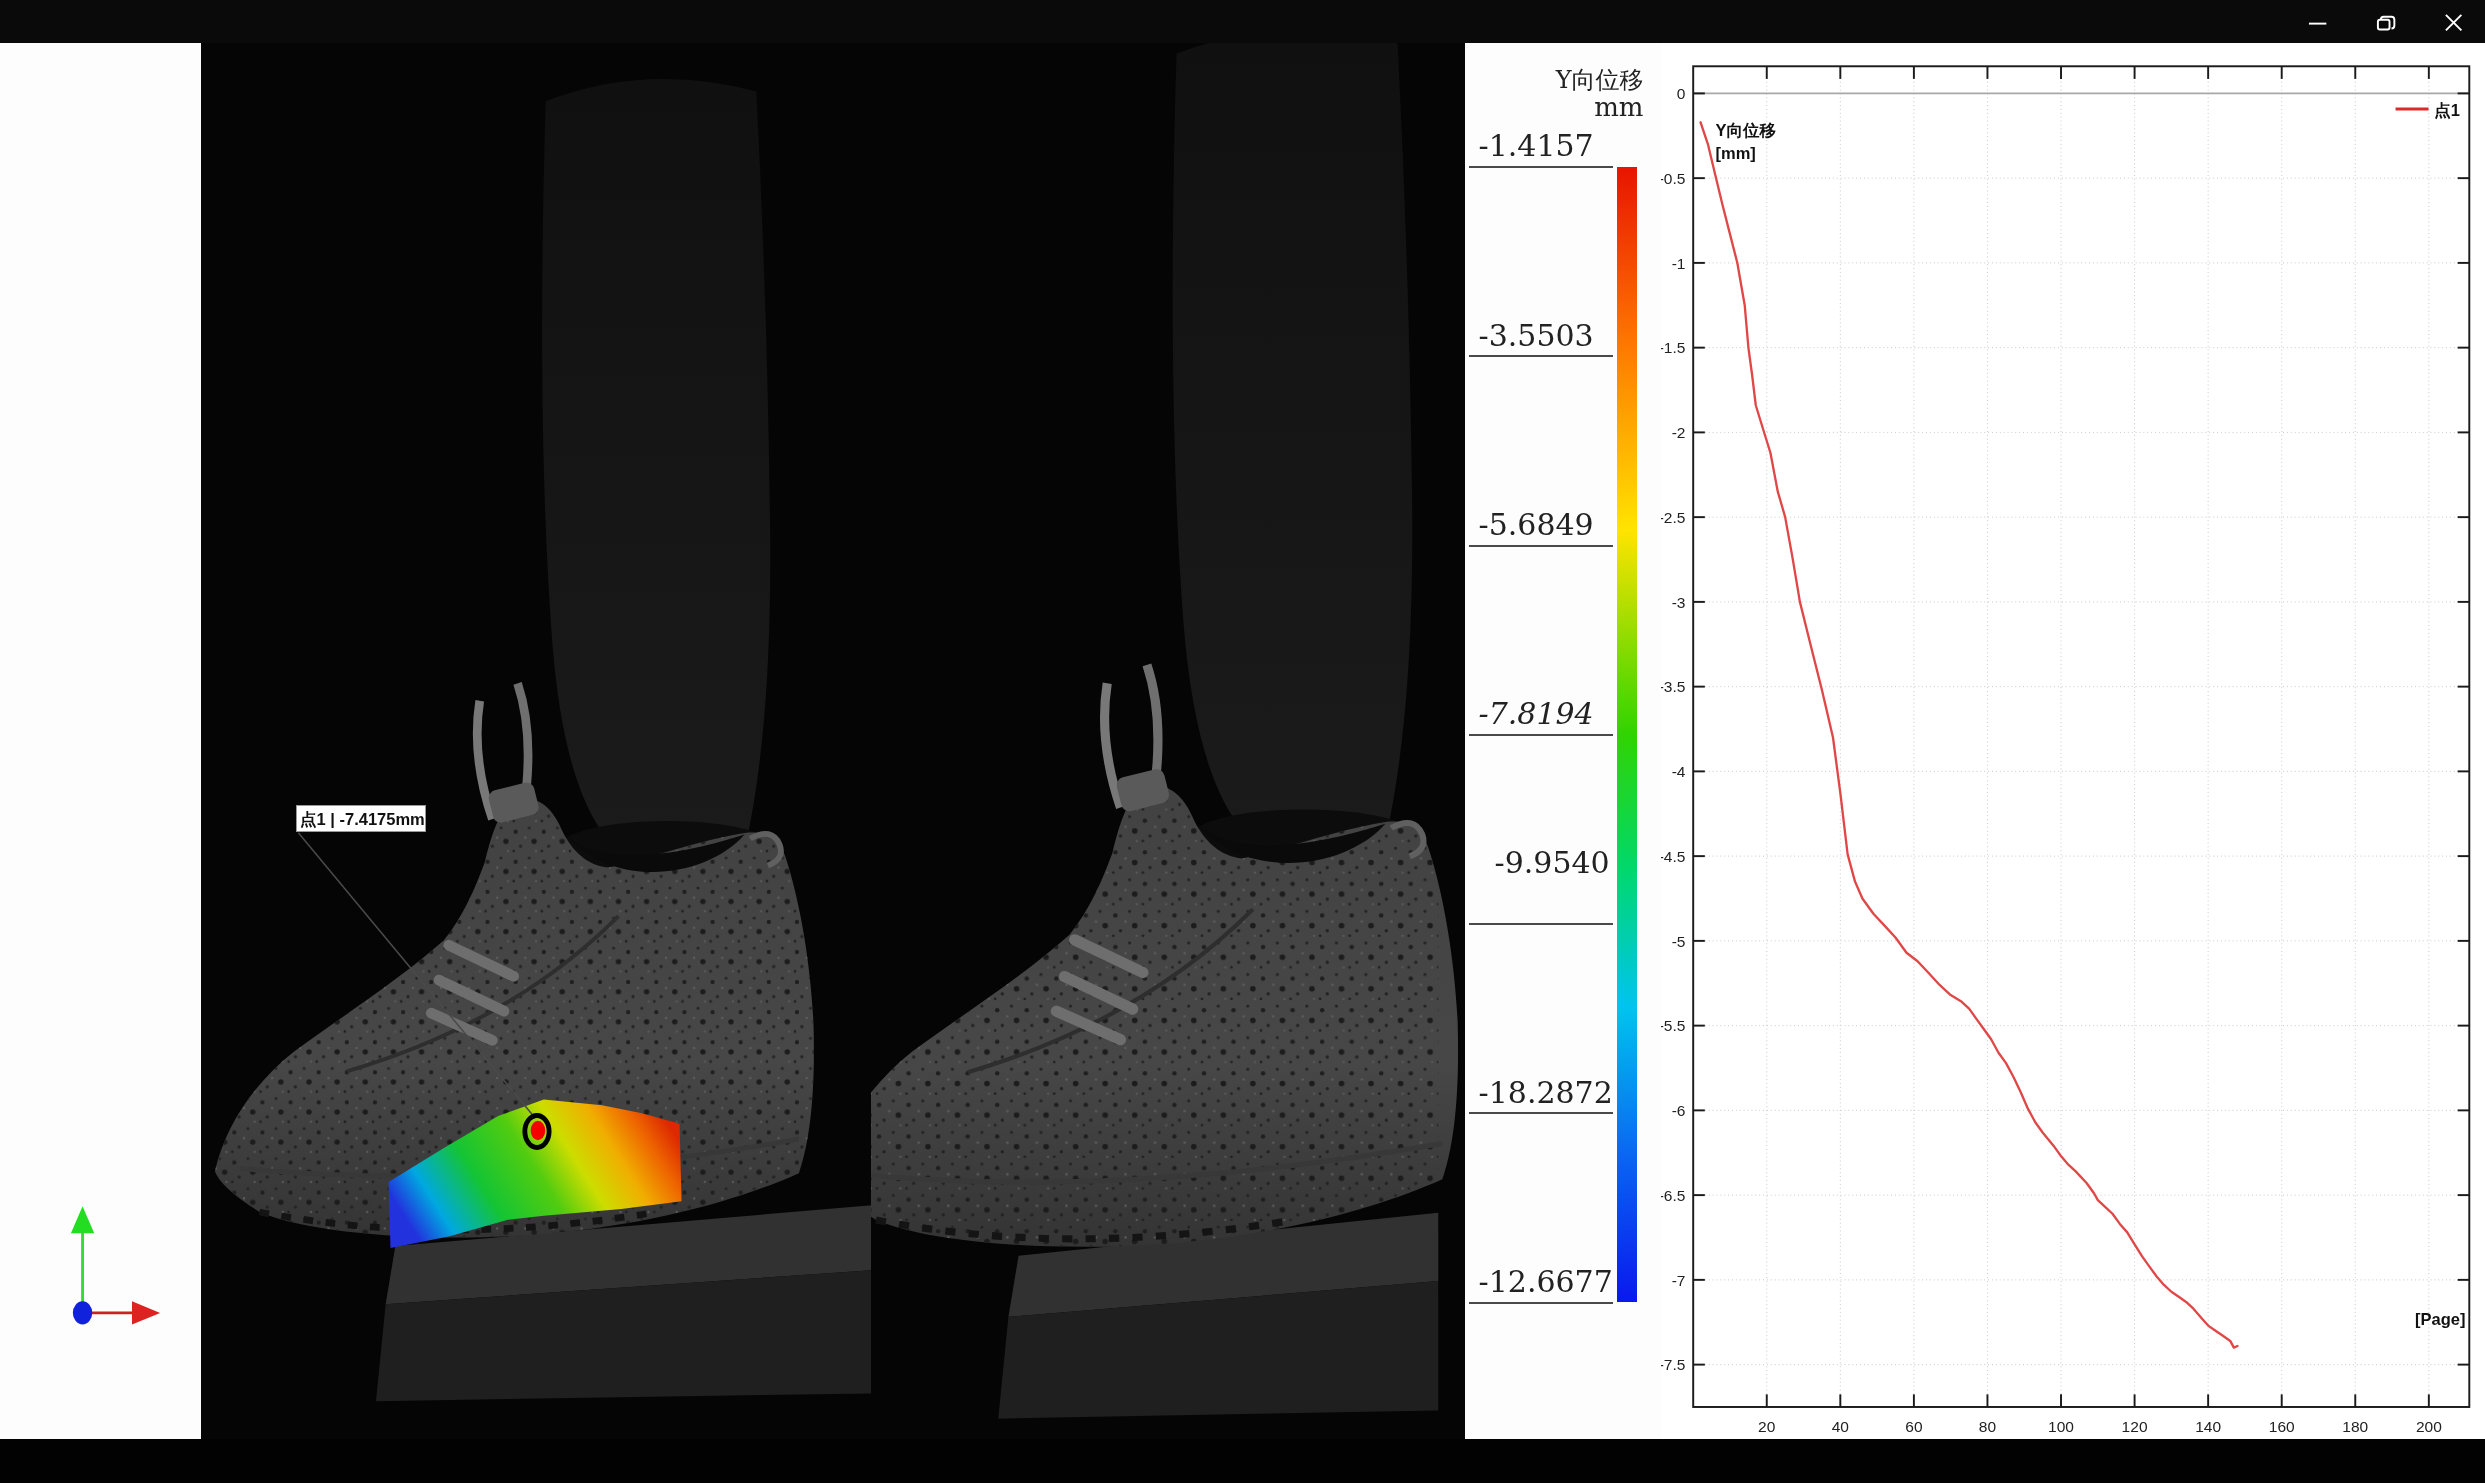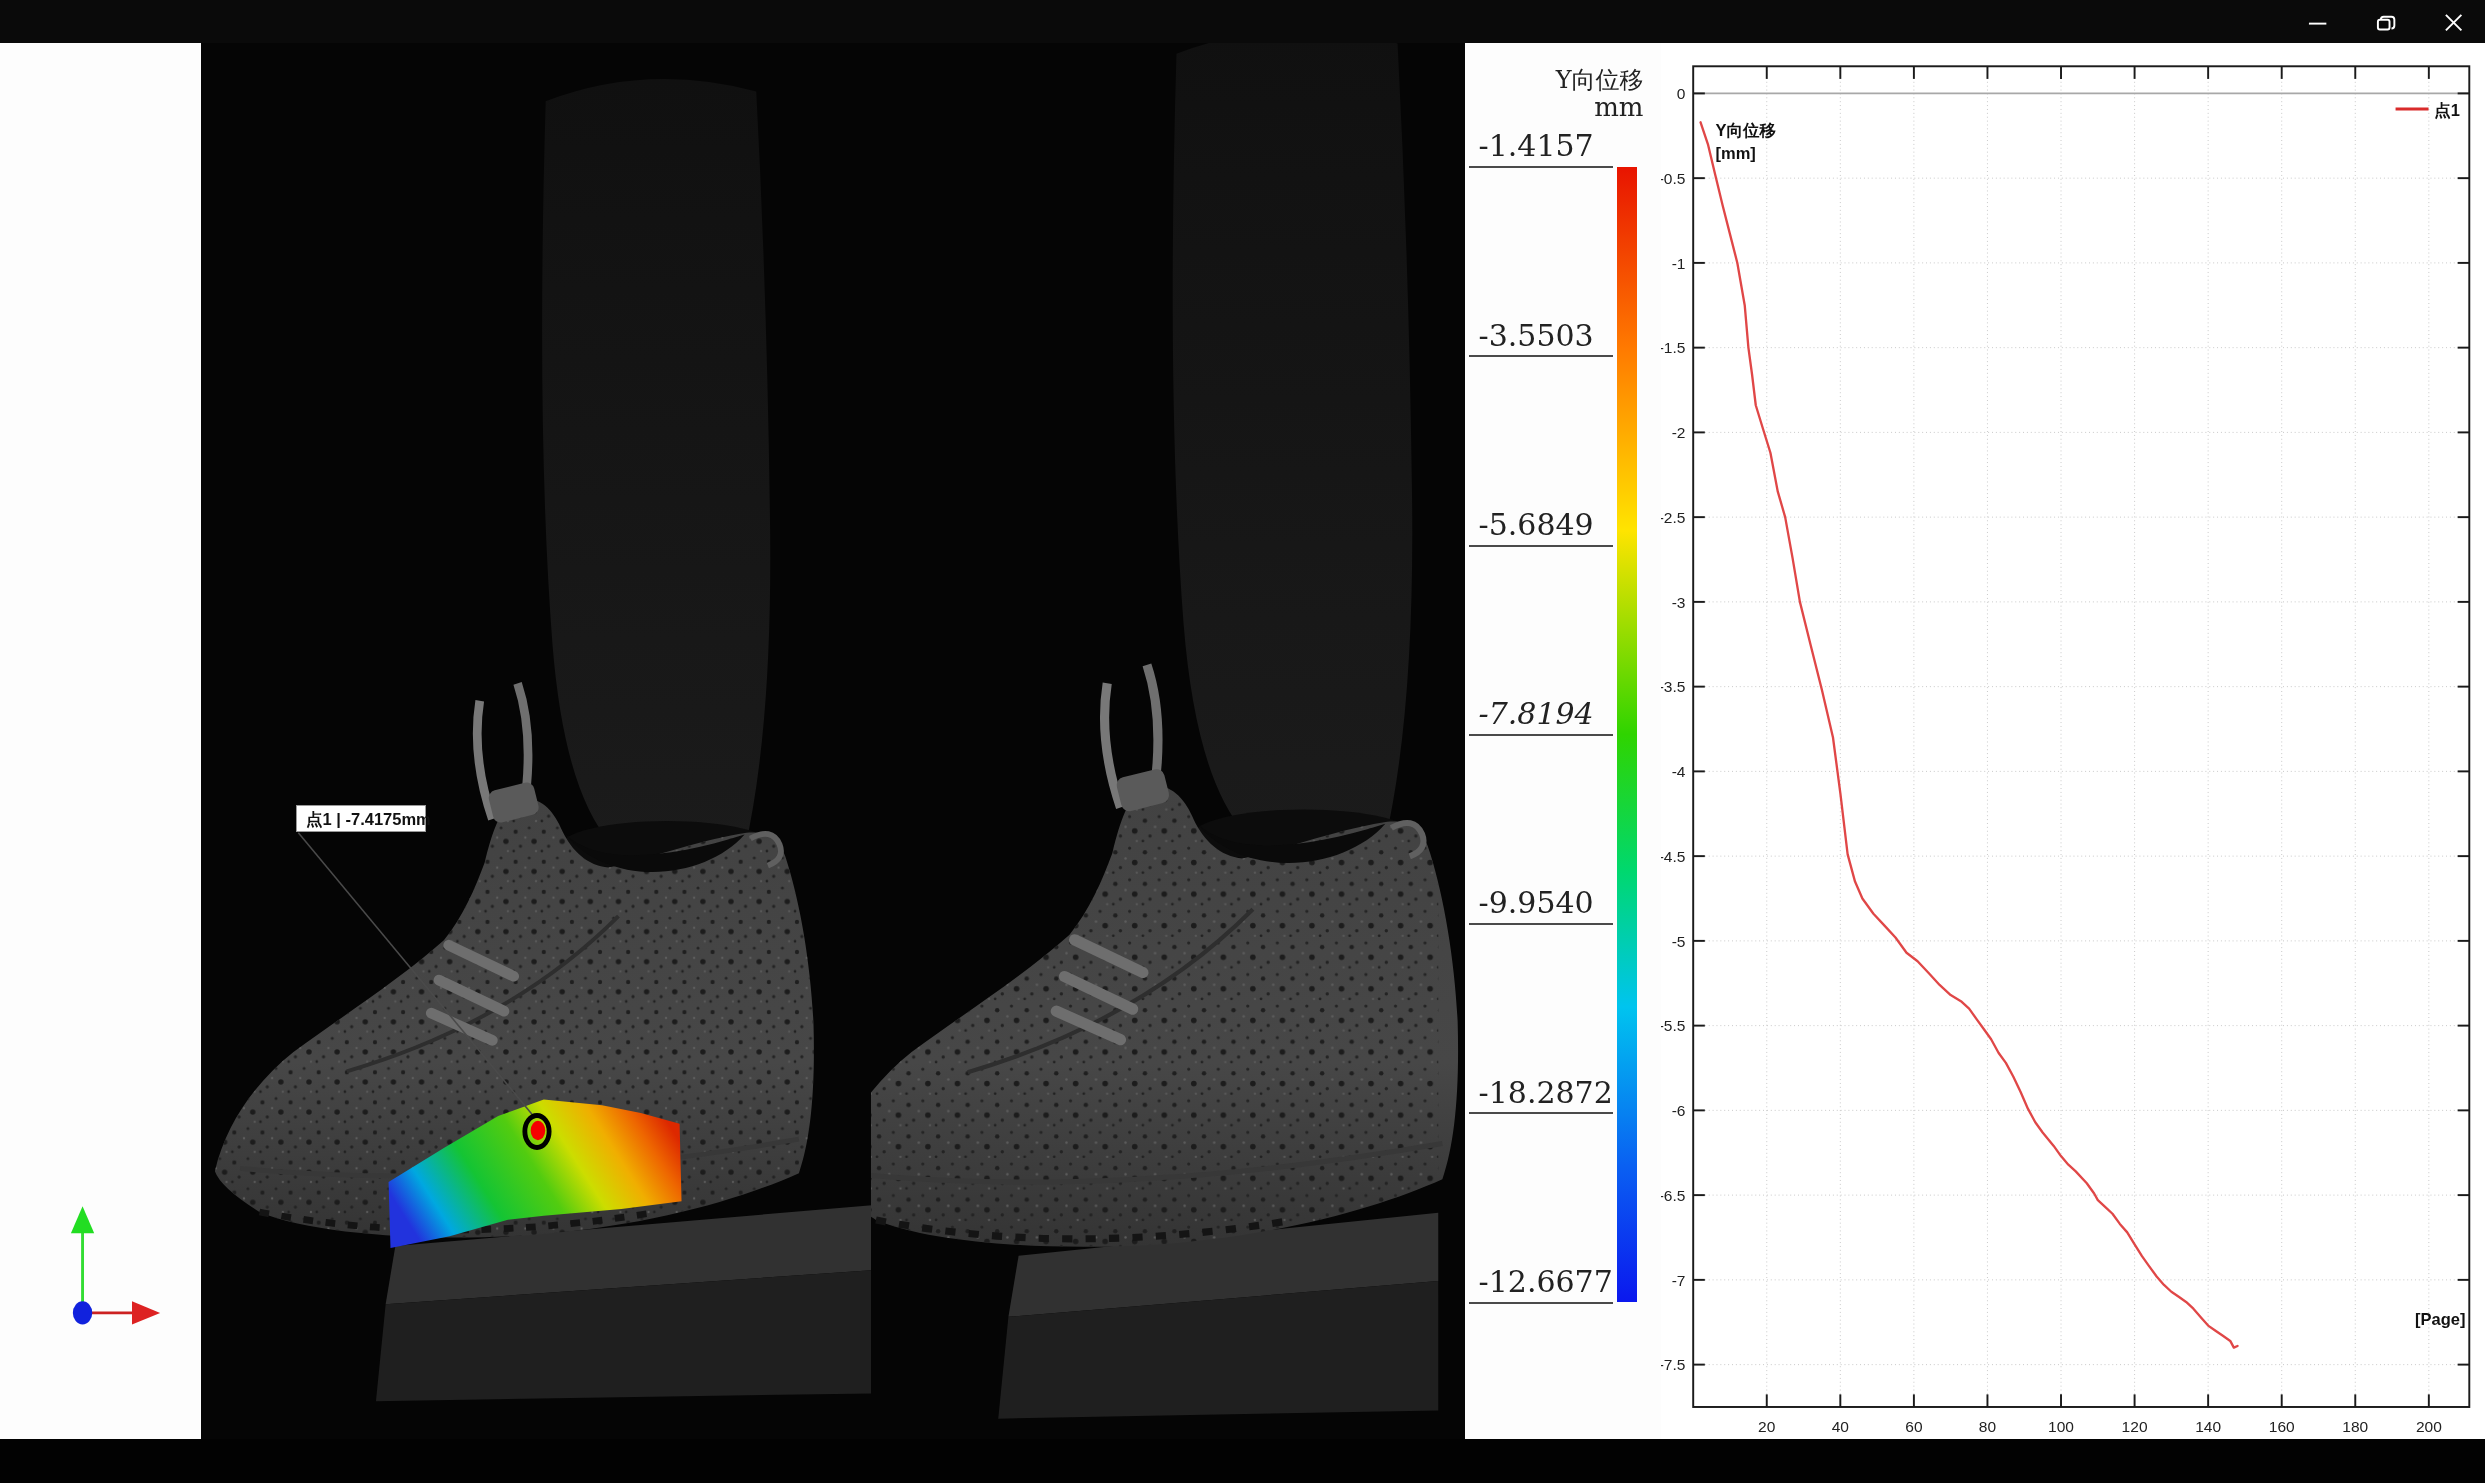--- a/index.html
+++ b/index.html
@@ -11,21 +11,21 @@
   .winbtn{position:absolute;top:5.8px;width:47px;height:33px;display:flex;
           align-items:center;justify-content:center;cursor:default;}
   
   #left-strip{left:0;width:201px;background:#fdfdfd;}
   
   #photo-left{left:201px;width:671px;background:#050505;}
   #photo-right{left:871px;width:594px;background:#050505;}
   #photo-left svg,#photo-right svg{position:absolute;left:0;top:0;}
   .ann-label{position:absolute;left:95px;top:762px;width:130px;height:27px;
      background:#fff;border:1px solid #999;color:#111;font-size:16.5px;font-weight:bold;
-     line-height:26px;padding-left:9px;box-sizing:border-box;white-space:nowrap;
+     line-height:26px;padding-left:3px;box-sizing:border-box;white-space:nowrap;
      font-family:"Liberation Sans",sans-serif;}
   
   #colorbar-panel{left:1465px;width:196px;background:#fdfdfd;}
   #cb-title{position:absolute;top:23px;right:17.5px;text-align:right;color:#222;
      font-family:"DejaVu Serif",serif;}
   #cb-title .t1{font-size:24px;line-height:29px;}
   #cb-title .t2{font-size:26px;line-height:25px;}
   .cb-label{position:absolute;left:13.6px;color:#222;font-size:30px;
      font-family:"DejaVu Serif",serif;white-space:nowrap;}
   .cb-tick{position:absolute;left:3.9px;width:144px;height:1.9px;background:#4a4a4a;}
@@ -203,21 +203,21 @@
   <div id="cb-scale">
       <div class="cb-tick" style="top: 123px;"></div>
       <div class="cb-label" style="top: 85px;">-1.4157</div>
       <div class="cb-tick" style="top: 312px;"></div>
       <div class="cb-label" style="top: 275px; text-align: right;">-3.5503</div>
       <div class="cb-tick" style="top: 502px;"></div>
       <div class="cb-label" style="top: 464px;">-5.6849</div>
       <div class="cb-tick" style="top: 691px;"></div>
       <div class="cb-label" style="top: 653px; font-style: italic;">-7.8194</div>
       <div class="cb-tick" style="top: 880px;"></div>
-      <div class="cb-label" style="top: 842px;">-9.9540</div>
+      <div class="cb-label" style="top: 802px; margin-left: 16px;">-9.9540</div>
       <div class="cb-tick" style="top: 1069px;"></div>
       <div class="cb-label" style="top: 1032px;">-18.2872</div>
       <div class="cb-tick" style="top: 1259px;"></div>
       <div class="cb-label" style="top: 1221px;">-12.6677</div>
     </div>
 </div>
 
 <div id="chart-panel" class="panel">
   <div id="chart-host"><svg width="824" height="1396" viewBox="0 0 849 1439">
         <line x1="108.82938388625593" y1="24" x2="108.82938388625593" y2="1406" stroke="#c6c6c6" stroke-width="1" stroke-dasharray="1,3"></line>

